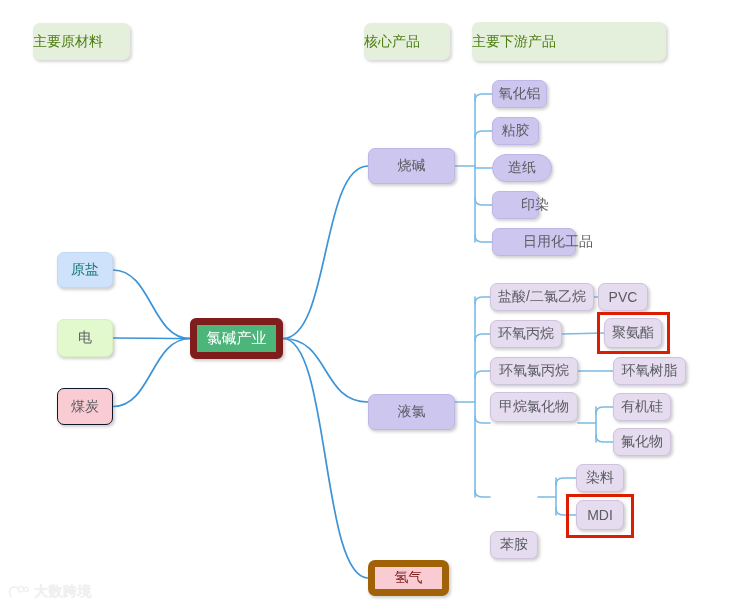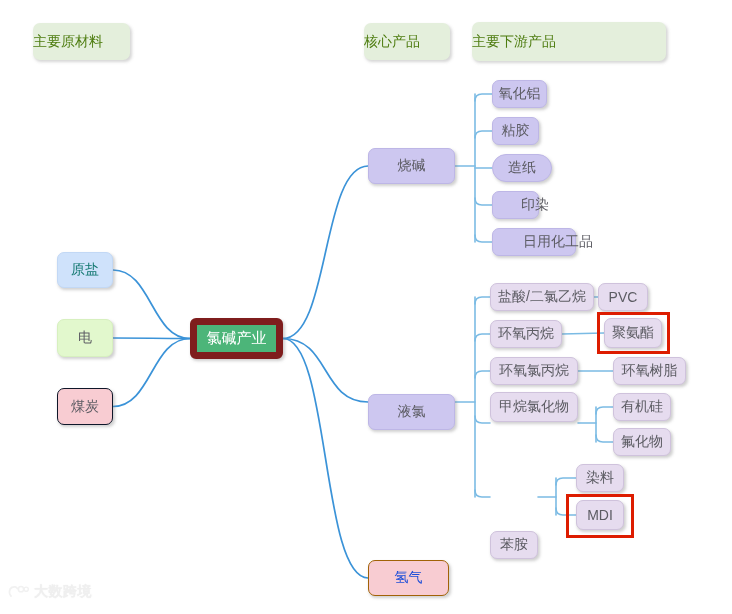--- a/index.html
+++ b/index.html
@@ -37,21 +37,21 @@
   }
   .node.root{
     background:#4cb579;border:7px solid #7f1d1d;
     color:#ffffff;font-size:15px;border-radius:6px;
   }
   .node.src-blue{background:#cfe2fb;border:1px solid #c2d8f5;color:#0f766e;font-size:14px;}
   .node.src-green{background:#e2f8cd;border:1px solid #d7f0bf;color:#5c5c63;font-size:14px;}
   .node.src-pink{background:#f8ccd2;border:1px solid #0f172a;color:#5c5c63;font-size:14px;}
   .node.lvl2{background:#cdc7f0;border:1px solid #bdb6e6;color:#5c5c63;font-size:14px;}
   .node.lvl3{background:#e6dcef;border:1px solid #cfc2dc;color:#5c5c63;font-size:14px;}
-  .node.out-pink{background:#f8ccd2;border:1px solid #a16207;color:#1d4ed8;font-size:14px;}
+  .node.out-pink{background:#f8ccd2;border:7px solid #a16207;color:#7f1d1d;font-size:14px;}
 
   
   .redbox{
     position:absolute;
     border:3px solid #dd1c00;
     box-sizing:border-box;
     background:transparent;
     pointer-events:none;
   }
 

